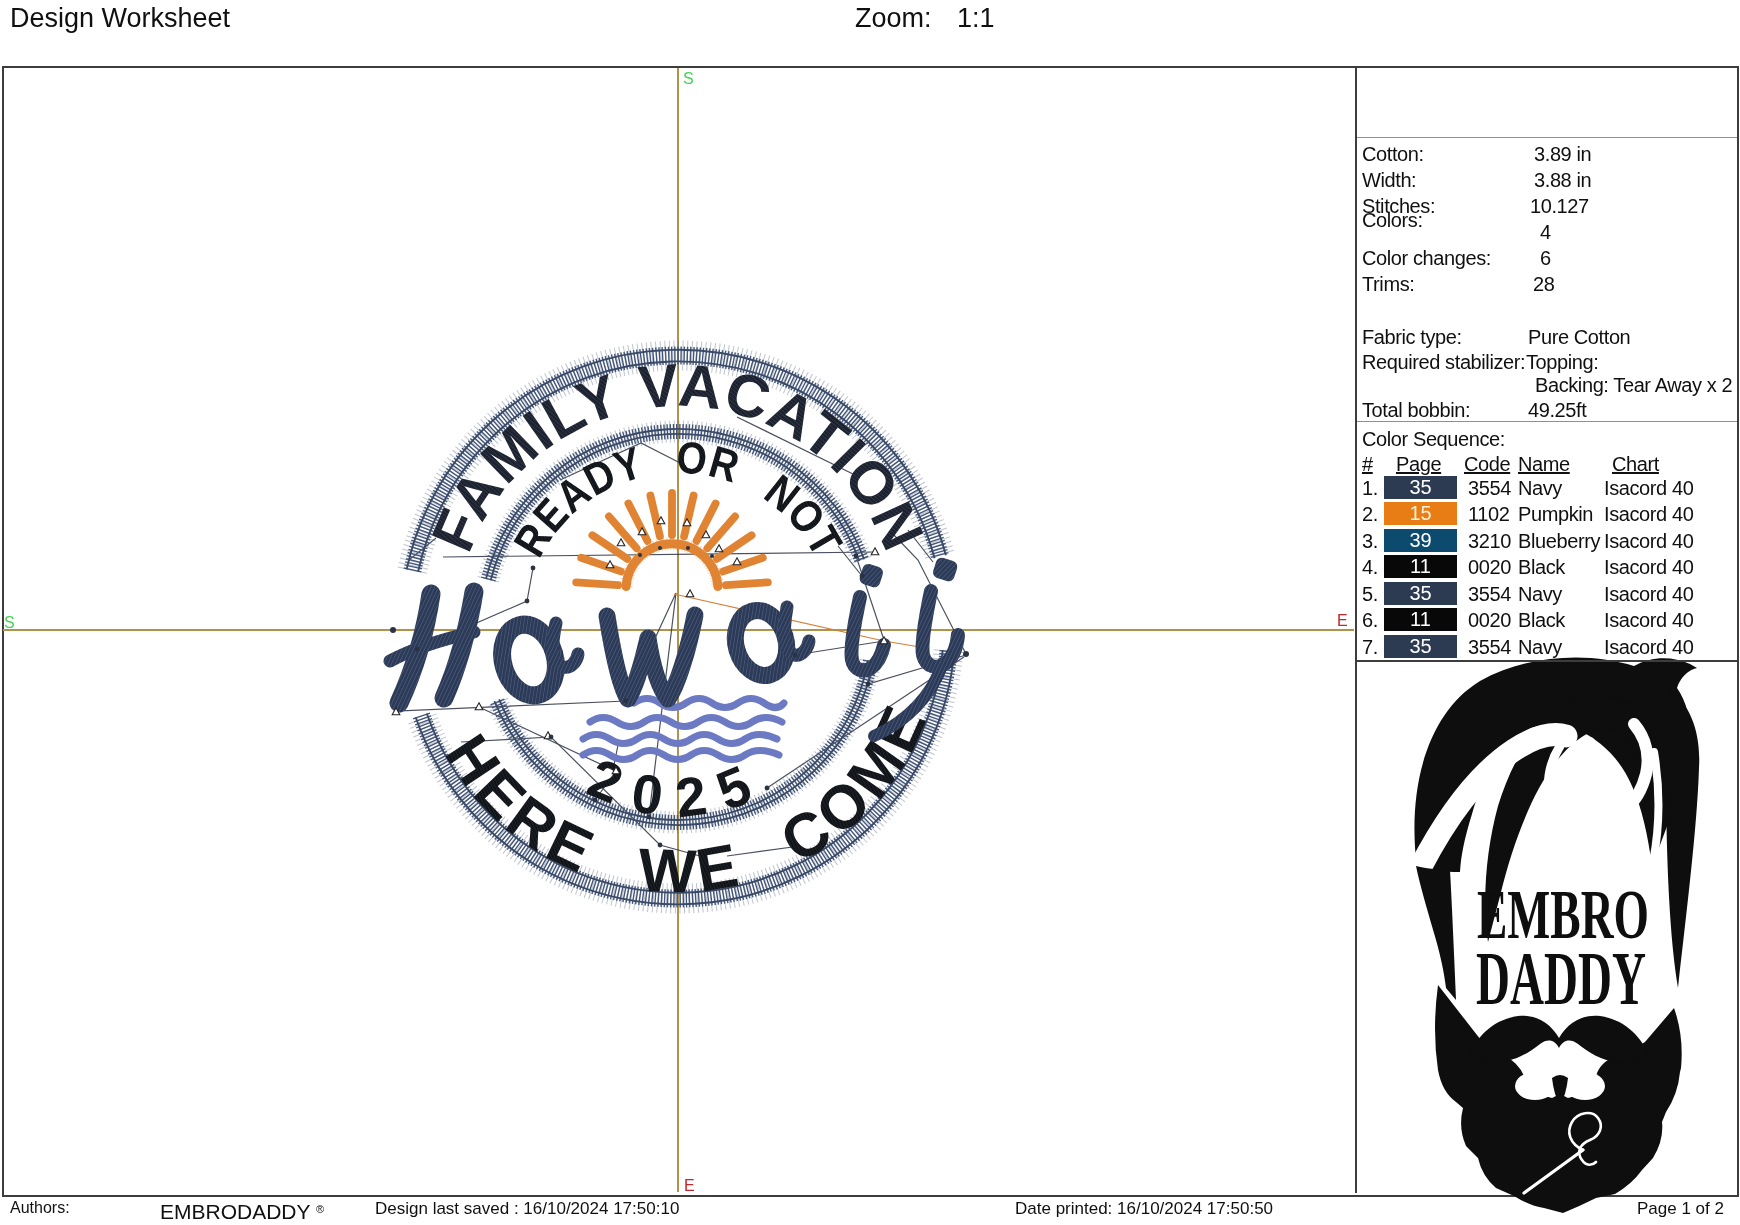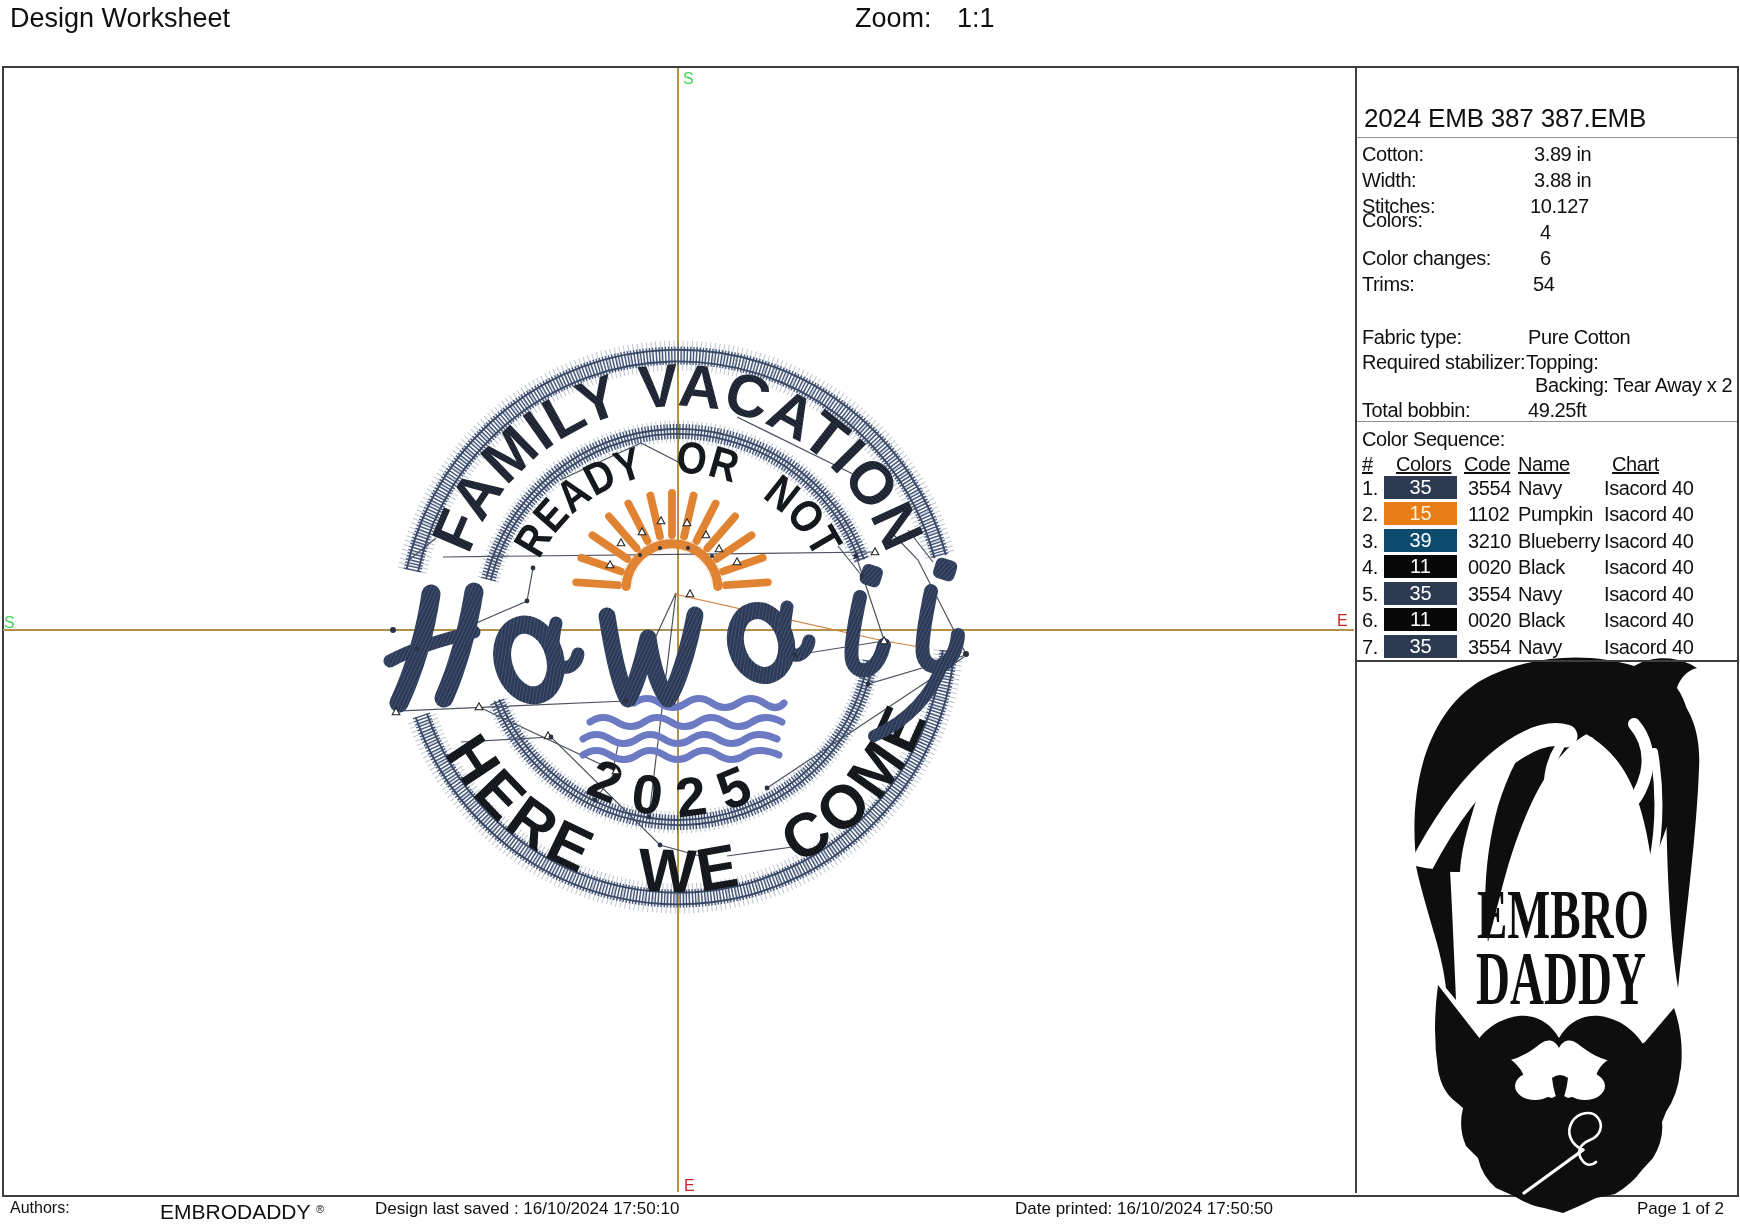--- a/index.html
+++ b/index.html
@@ -299,48 +299,47 @@
       <text x="1563" y="938" text-anchor="middle" font-family="Liberation Serif, serif" font-weight="bold" font-size="70" textLength="172" lengthAdjust="spacingAndGlyphs">EMBRO</text>
       <text x="1561" y="1004" text-anchor="middle" font-family="Liberation Serif, serif" font-weight="bold" font-size="76" textLength="170" lengthAdjust="spacingAndGlyphs">DADDY</text>
 
       <g fill="none" stroke="#ffffff" stroke-linecap="round">
         <path d="M 1524 1193 L 1583 1150" stroke-width="3.2"></path>
         <path d="M 1583 1150 C 1570 1144 1566 1132 1572 1122 C 1578 1112 1592 1110 1598 1118 C 1604 1126 1600 1136 1590 1140 C 1580 1144 1576 1152 1582 1160 C 1586 1166 1592 1166 1596 1162" stroke-width="2.6"></path>
       </g>
     </g>
   </svg>
 
-  <div class="abs hdr" style="left:1364px;top:103px;">2024 EMB 387 387.EMB</div>
   <div class="abs sep" style="top:137px;"></div>
 
   <div class="abs lbl" style="left:1362px;top:143px;">Cotton:</div>
     <div class="abs lbl" style="left:1534px;top:143px;">3.89 in</div>
   <div class="abs lbl" style="left:1362px;top:169px;">Width:</div>
     <div class="abs lbl" style="left:1534px;top:169px;">3.88 in</div>
   <div class="abs lbl" style="left:1362px;top:195px;">Stitches:</div>
     <div class="abs lbl" style="left:1530px;top:195px;">10.127</div>
   <div class="abs lbl" style="left:1362px;top:209px;">Colors:</div>
     <div class="abs lbl" style="left:1540px;top:221px;">4</div>
   <div class="abs lbl" style="left:1362px;top:247px;">Color changes:</div>
     <div class="abs lbl" style="left:1540px;top:247px;">6</div>
   <div class="abs lbl" style="left:1362px;top:273px;">Trims:</div>
-    <div class="abs lbl" style="left:1533px;top:273px;">54</div>
+    <div class="abs lbl" style="left:1533px;top:273px;">28</div>
 
   <div class="abs lbl" style="left:1362px;top:326px;">Fabric type:</div>
     <div class="abs lbl" style="left:1528px;top:326px;">Pure Cotton</div>
   <div class="abs lbl" style="left:1362px;top:351px;">Required stabilizer:</div>
     <div class="abs lbl" style="left:1526px;top:351px;">Topping:</div>
   <div class="abs lbl" style="left:1535px;top:374px;">Backing: Tear Away x 2</div>
   <div class="abs lbl" style="left:1362px;top:399px;">Total bobbin:</div>
     <div class="abs lbl" style="left:1528px;top:399px;">49.25ft</div>
   <div class="abs sep" style="top:421px;"></div>
 
   <div class="abs lbl" style="left:1362px;top:428px;">Color Sequence:</div>
   <div class="abs cth" style="left:1362px;top:453px;">#</div>
-  <div class="abs cth" style="left:1396px;top:453px;">Colors</div>
+  <div class="abs cth" style="left:1396px;top:453px;">Page</div>
   <div class="abs cth" style="left:1464px;top:453px;">Code</div>
   <div class="abs cth" style="left:1518px;top:453px;">Name</div>
   <div class="abs cth" style="left:1612px;top:453px;">Chart</div>
 
   <div class="abs ct" style="left:1362px;top:477px;">1.</div>
   <div class="abs swatch" style="top:476px;background:#2c3a52;">35</div>
   <div class="abs ct" style="left:1468px;top:477px;">3554</div>
   <div class="abs ct" style="left:1518px;top:477px;">Navy</div>
   <div class="abs ct" style="left:1604px;top:477px;">Isacord 40</div>
 

